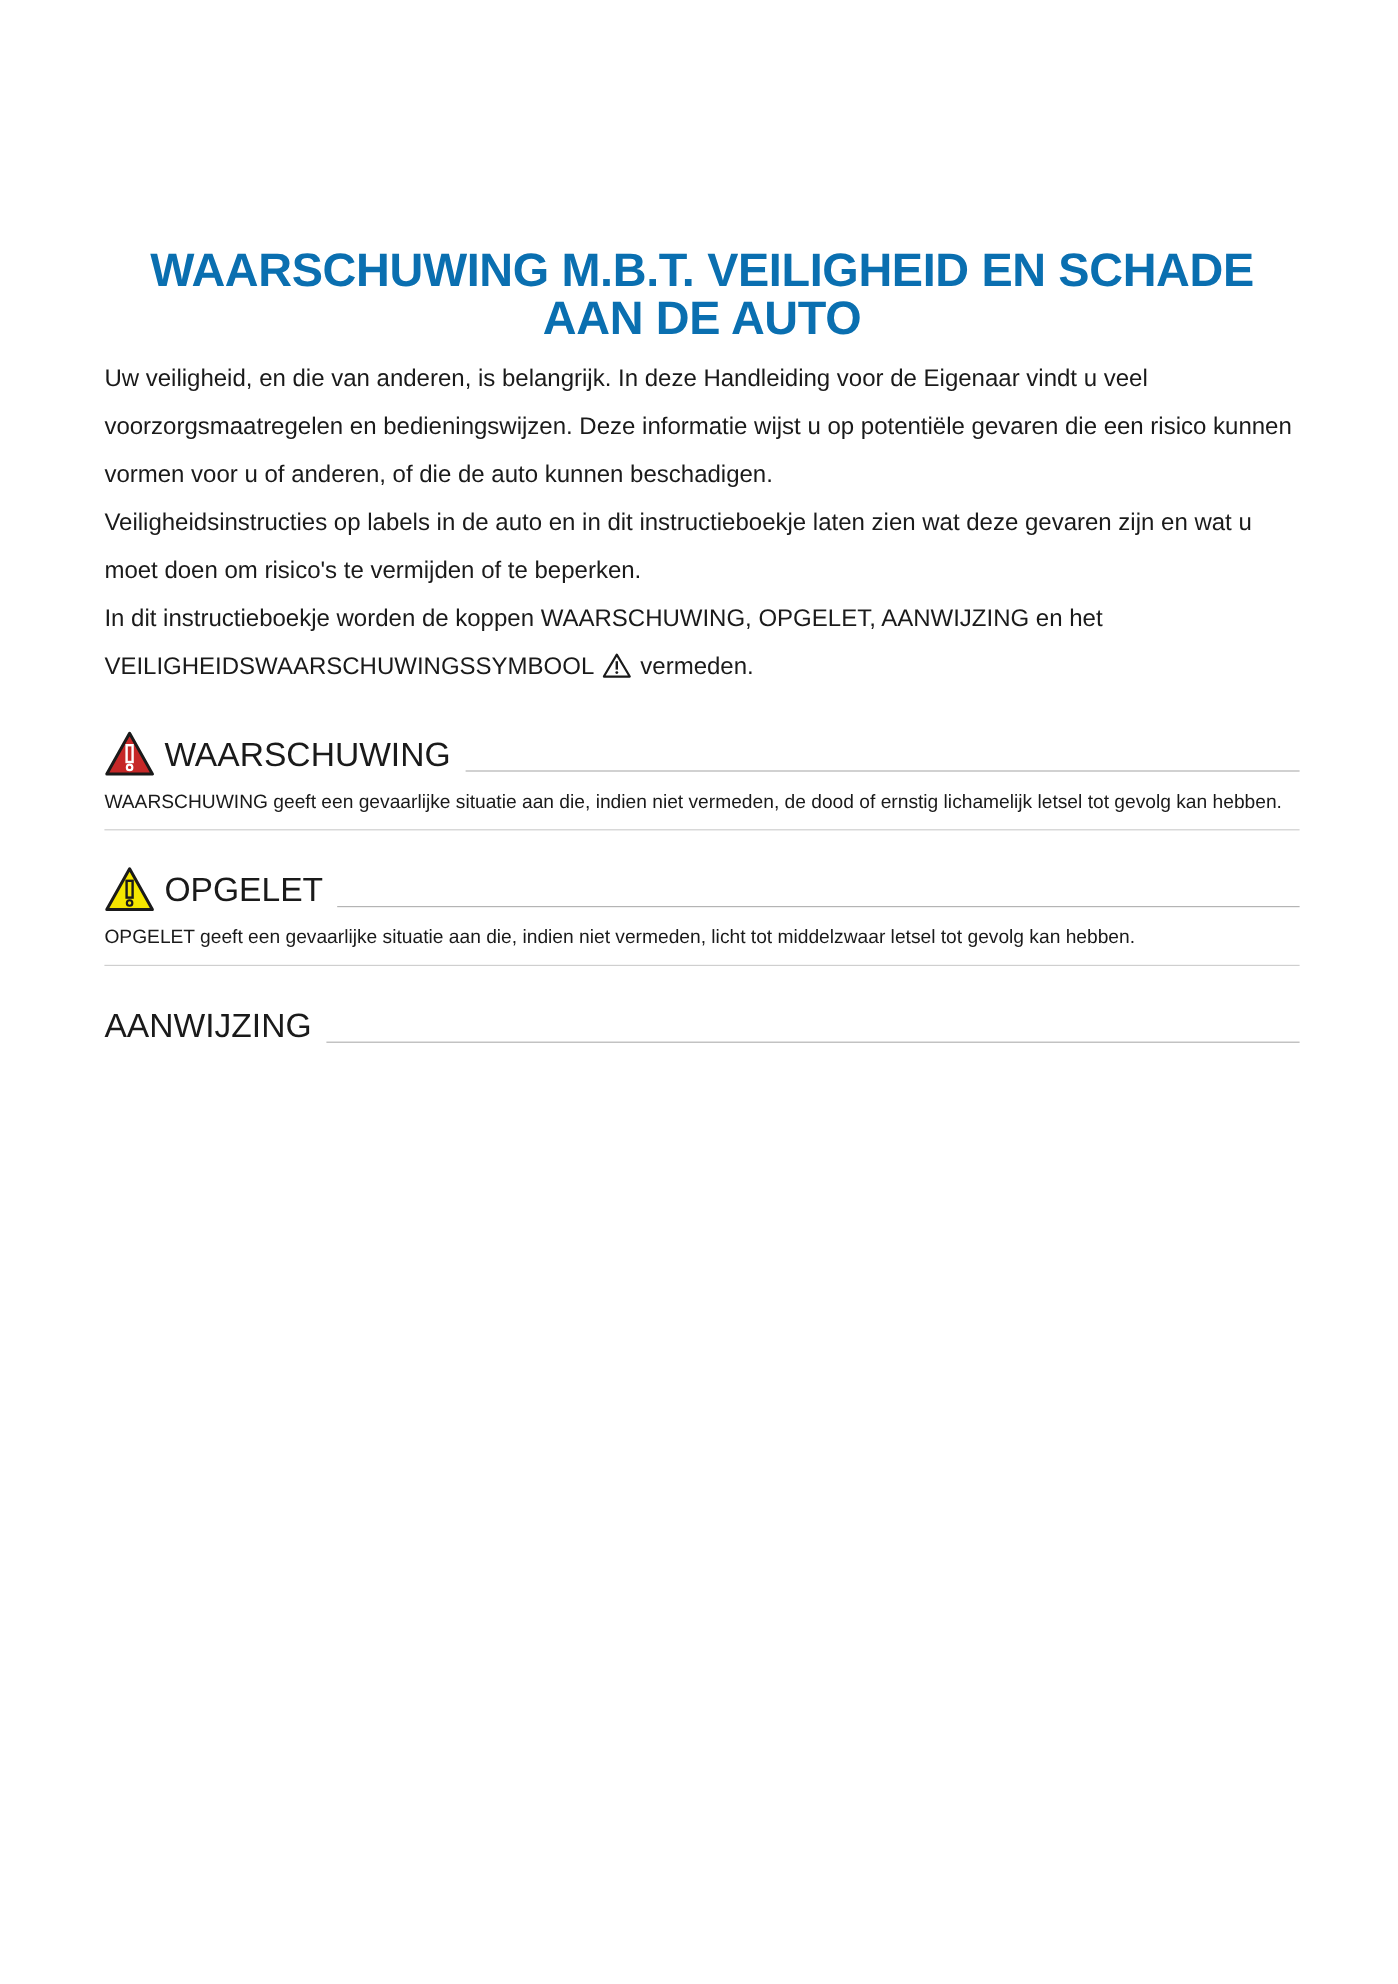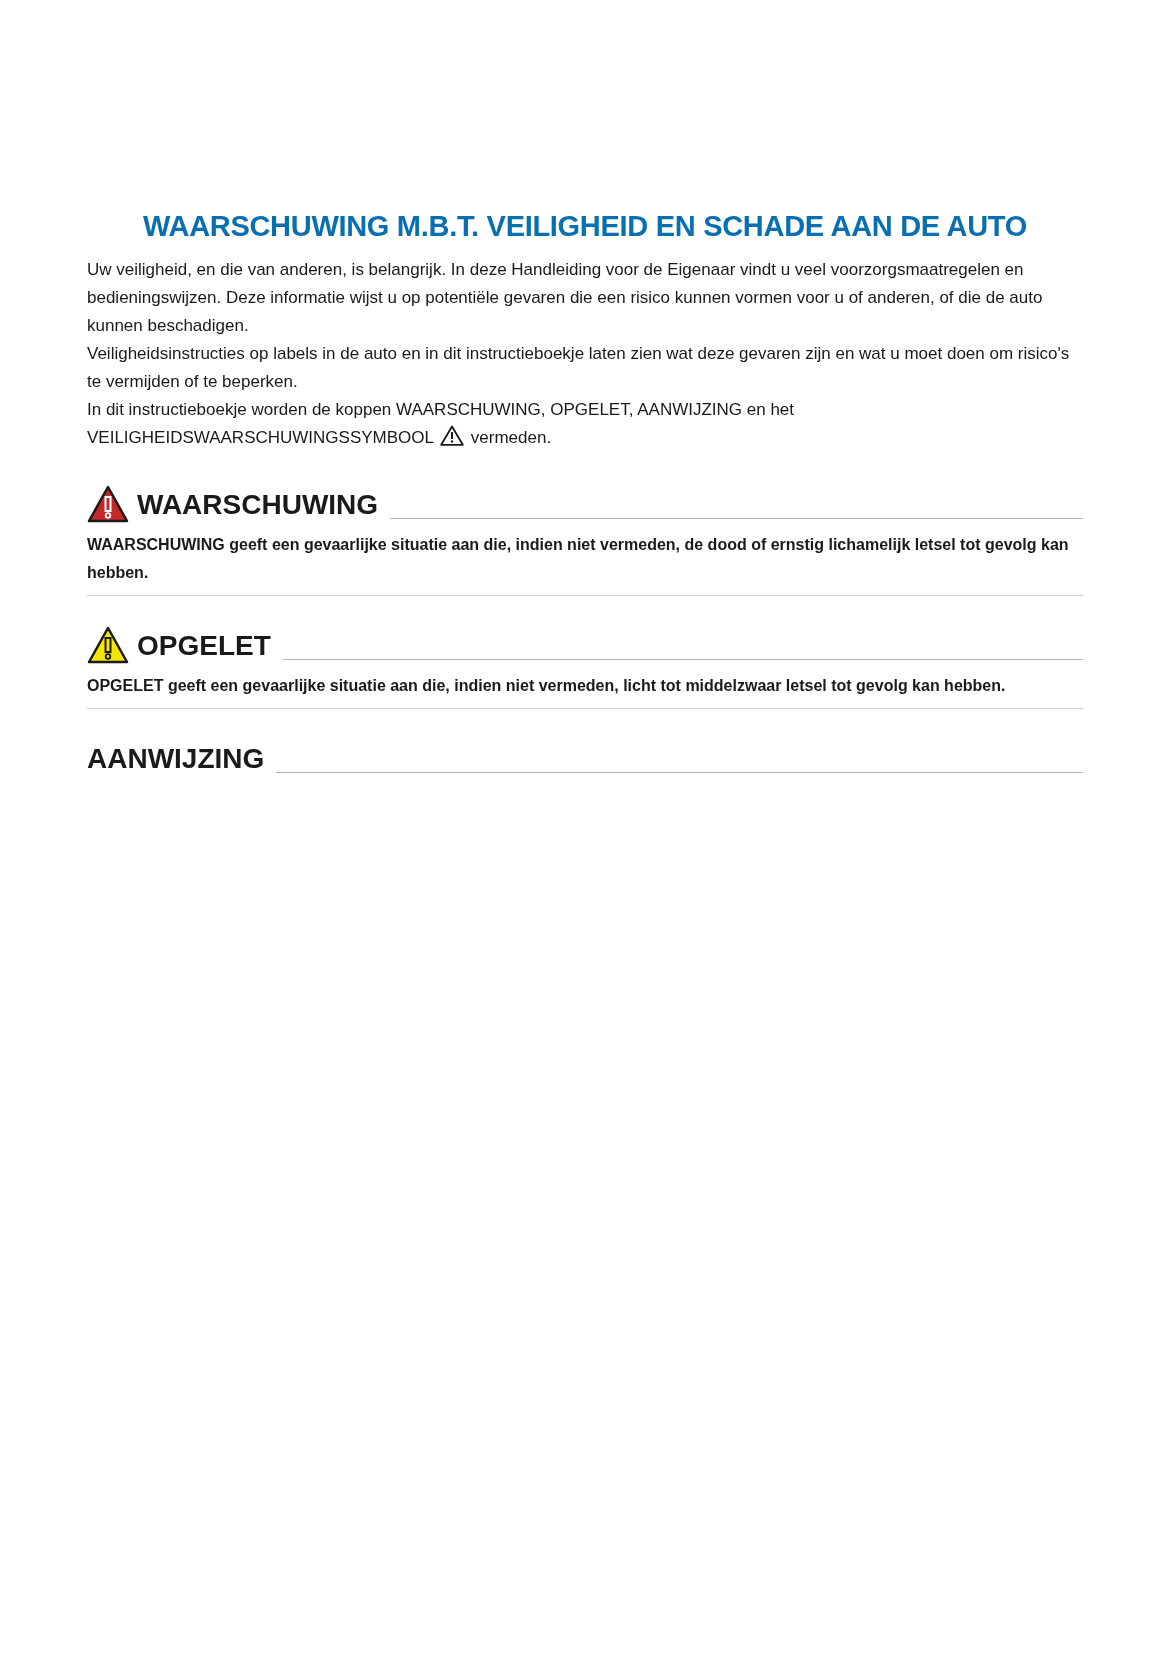--- a/index.html
+++ b/index.html
@@ -3,26 +3,26 @@
   <meta charset="utf-8">
   <style>
     html, body { margin: 0; padding: 0; background: #ffffff; }
     body {
       width: 1165px; height: 1653px; position: relative; overflow: hidden;
       font-family: "Liberation Sans", "DejaVu Sans", sans-serif; color: #1a1a1a;
     }
     .page { position: absolute; left: 87px; top: 206px; width: 996px; }
     .title {
       text-align: center; color: #0a6fb0; font-weight: bold;
-      font-size: 29px; letter-spacing: -0.3px; margin: 0 0 10px 0; line-height: 40px;
+      font-size: 39px; letter-spacing: -0.3px; margin: 0 0 10px 0; line-height: 40px;
       font-family: "Liberation Sans Narrow", "Liberation Sans", sans-serif;
     }
-    .intro p { margin: 0; font-size: 17px; line-height: 28px; }
+    .intro p { margin: 0; font-size: 20px; line-height: 40px; }
     .inline-tri { display: inline-block; vertical-align: -3px; margin: 0 2px; }
-    .notice { margin-top: 28px; font-weight: bold; }
+    .notice { margin-top: 28px; }
     .notice + .notice { }
     .notice-head { display: flex; align-items: flex-end; height: 40px; }
     .notice-head .icon { width: 42px; height: 38px; margin-right: 8px; flex: none; }
     .notice-head .label { font-size: 28px; line-height: 36px; white-space: nowrap; padding-right: 12px; }
     .notice-head .rule { flex: 1; border-bottom: 1.5px solid #b4b4b4; margin-bottom: 4px; }
     .notice-body { font-size: 16px; line-height: 28px; padding: 8px 0 8px 0; border-bottom: 1.5px solid #cfcfcf; }
   </style>
 </head>
 <body>
 

